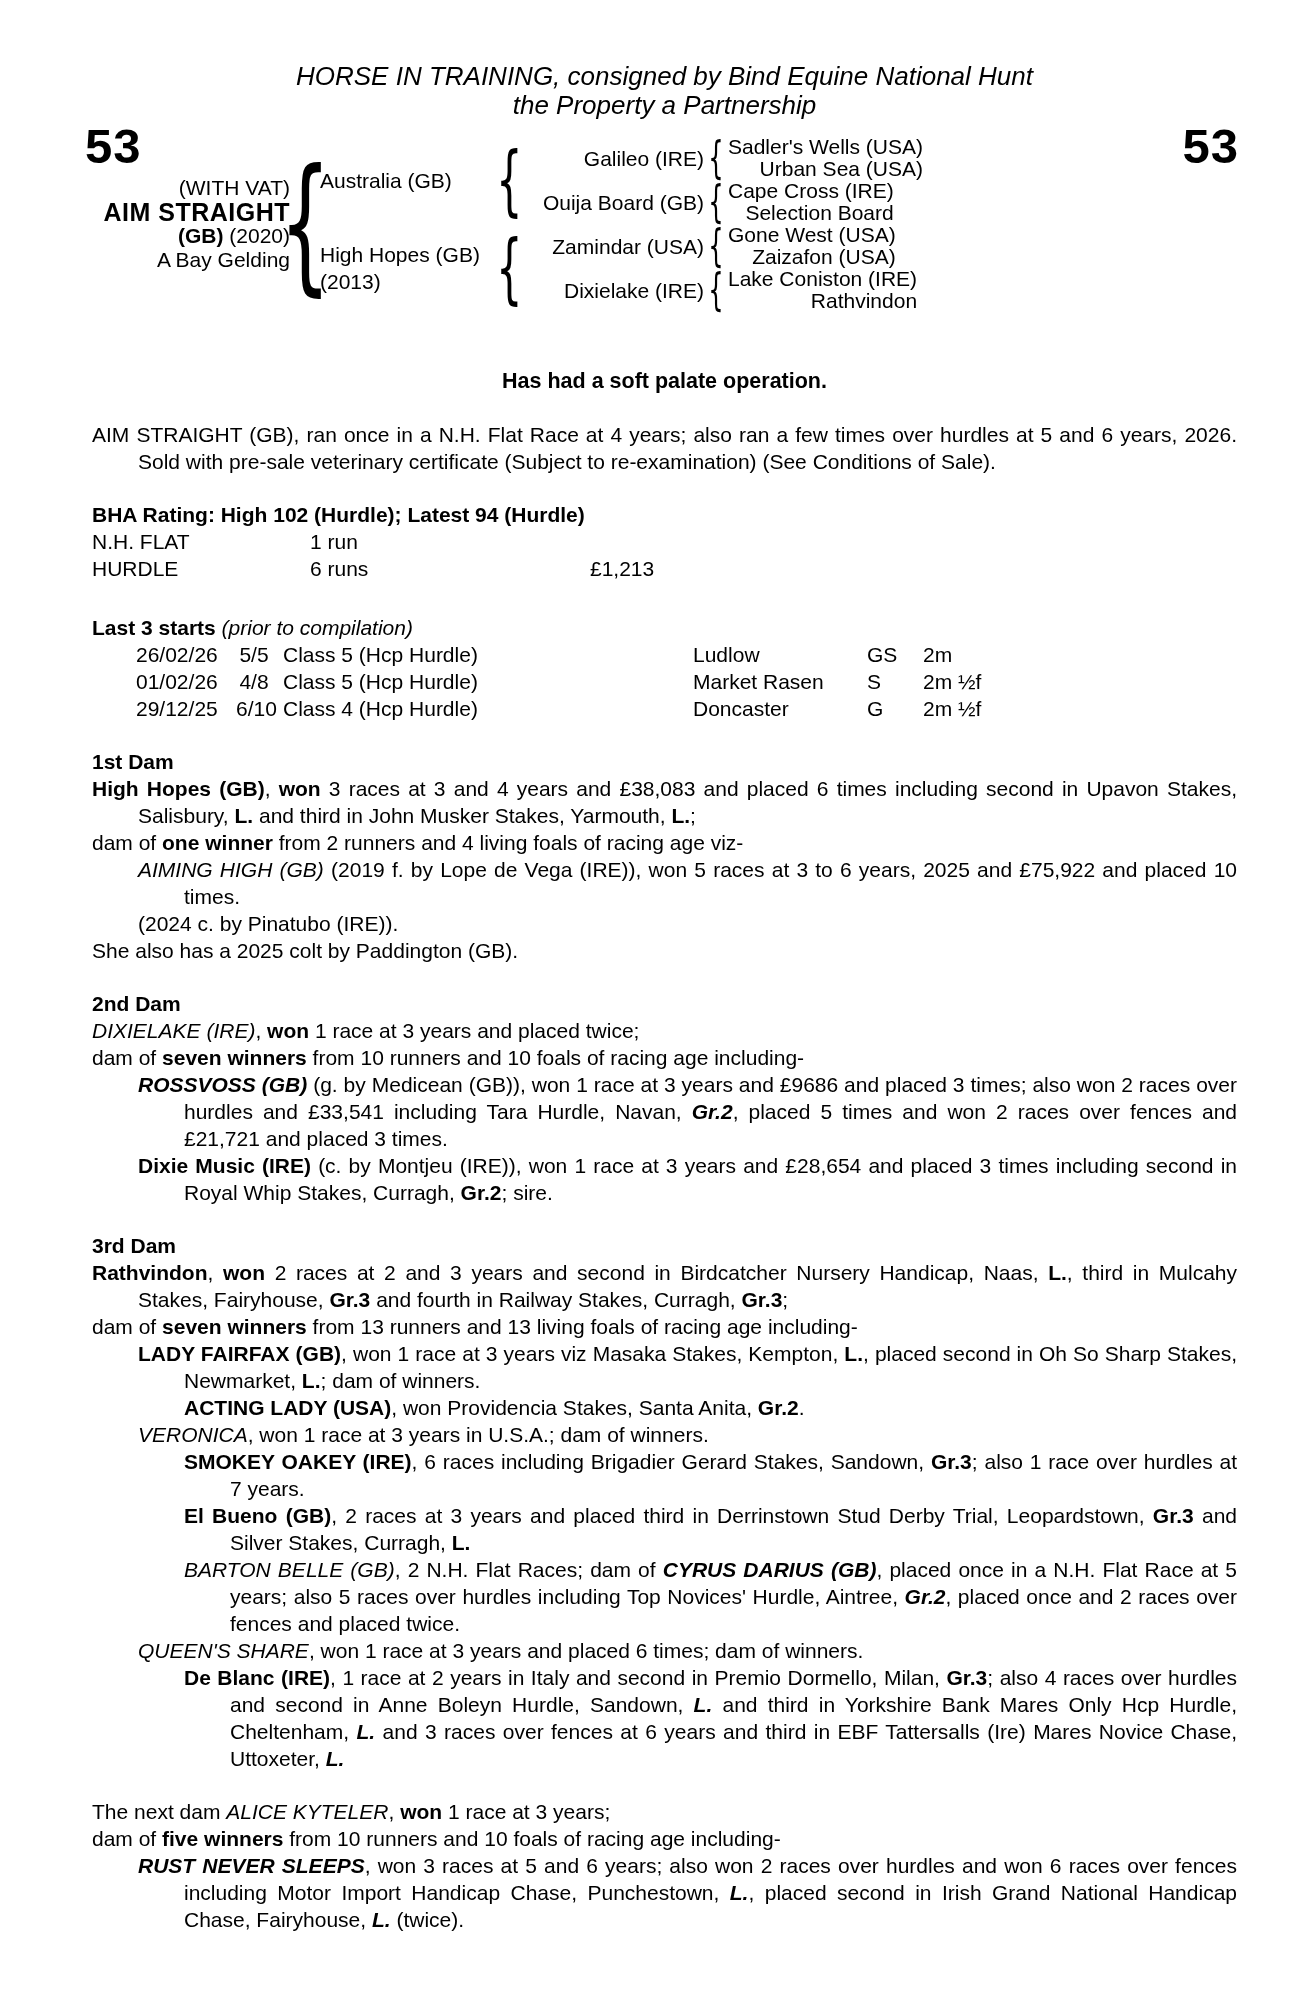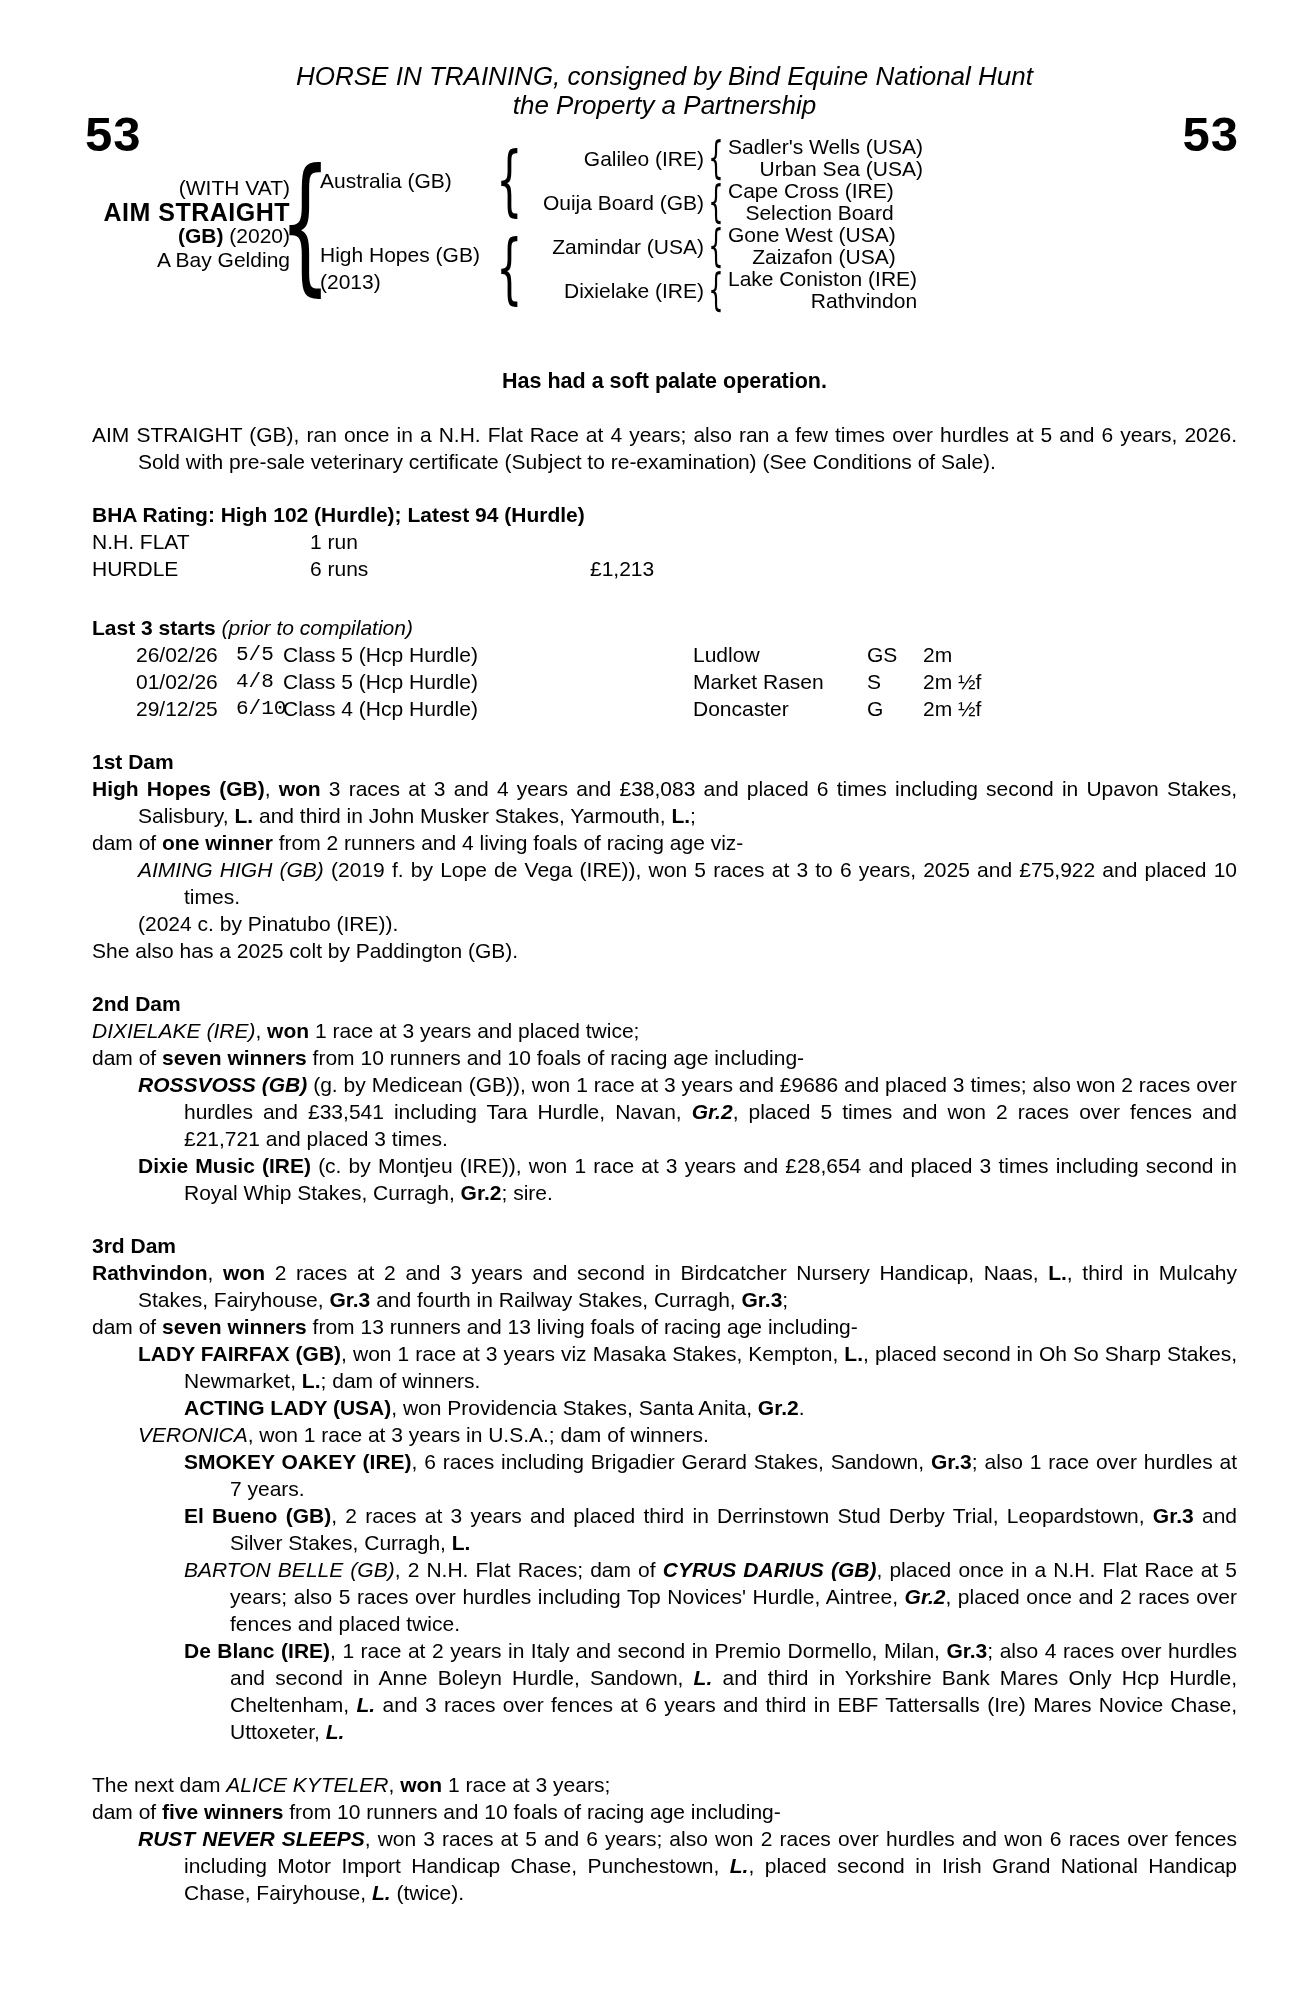--- a/index.html
+++ b/index.html
@@ -5,21 +5,21 @@
   html,body{margin:0;padding:0;background:#fff;}
   body{
     width:1315px;height:2000px;overflow:hidden;position:relative;
     color:#000;font-family:"Liberation Sans","DejaVu Sans",sans-serif;
     font-size:21px;line-height:27px;
   }
   .page{padding:62px 78px 0 92px;}
   
   .header{position:relative;text-align:center;}
   .hdr-line{font-style:italic;font-size:26px;line-height:29px;}
-  .lot{position:absolute;top:48px;font-size:49px;font-weight:bold;line-height:1;letter-spacing:1px;}
+  .lot{position:absolute;top:60px;font-size:49px;font-weight:bold;line-height:1;letter-spacing:1px;}
   .lot-left{left:-7px;}
   .lot-right{right:-2px;}
   
   .pedigree{display:flex;align-items:center;margin-top:16px;}
   .ped-info{width:198px;line-height:24px;text-align:right;}
   .ped-info .vat{font-size:21px;}
   .ped-info .hname{font-size:25px;font-weight:bold;letter-spacing:.5px;}
   .ped-info .cty{font-weight:bold;}
   .gen1col{display:flex;flex-direction:column;}
   .g1row,.g2row{display:flex;align-items:center;}
@@ -46,21 +46,21 @@
   .r-bi{font-weight:bold;font-style:italic;}
   
   .ratings{margin-top:26px;}
   .ratings-heading{font-weight:bold;}
   .stat-row{display:grid;grid-template-columns:218px 280px auto;}
   
   .last3{margin-top:32px;}
   .last3-heading .t{font-weight:bold;}
   .last3-heading .n{font-style:italic;}
   .start-row{display:grid;grid-template-columns:100px 36px 421px 174px 56px auto;margin-left:44px;}
-  .start-row .pos{text-align:right;font-family:Liberation Mono, monospace;}
+  .start-row .pos{text-align:center;}
   .start-row .race{padding-left:11px;}
 </style>
 </head>
 <body>
 
 <div class="page">
 
   <div class="header">
     <div class="lot lot-left">53</div>
     <div class="hdr-line">HORSE IN TRAINING, consigned by Bind Equine National Hunt</div>
@@ -213,20 +213,21 @@
       <div class="section">
         <div class="sec-heading">3rd Dam</div>
         <div class="para ind0"><span class="r-b">Rathvindon</span><span class="r-n">, </span><span class="r-b">won</span><span class="r-n"> 2 races at 2 and 3 years and second in Birdcatcher Nursery Handicap, Naas, </span><span class="r-b">L.</span><span class="r-n">, third in Mulcahy Stakes, Fairyhouse, </span><span class="r-b">Gr.3</span><span class="r-n"> and fourth in Railway Stakes, Curragh, </span><span class="r-b">Gr.3</span><span class="r-n">;</span></div>
         <div class="para ind0"><span class="r-n">dam of </span><span class="r-b">seven winners</span><span class="r-n"> from 13 runners and 13 living foals of racing age including-</span></div>
         <div class="para ind1"><span class="r-b">LADY FAIRFAX (GB)</span><span class="r-n">, won 1 race at 3 years viz Masaka Stakes, Kempton, </span><span class="r-b">L.</span><span class="r-n">, placed second in Oh So Sharp Stakes, Newmarket, </span><span class="r-b">L.</span><span class="r-n">; dam of winners.</span></div>
         <div class="para ind2"><span class="r-b">ACTING LADY (USA)</span><span class="r-n">, won Providencia Stakes, Santa Anita, </span><span class="r-b">Gr.2</span><span class="r-n">.</span></div>
         <div class="para ind1"><span class="r-i">VERONICA</span><span class="r-n">, won 1 race at 3 years in U.S.A.; dam of winners.</span></div>
         <div class="para ind2"><span class="r-b">SMOKEY OAKEY (IRE)</span><span class="r-n">, 6 races including Brigadier Gerard Stakes, Sandown, </span><span class="r-b">Gr.3</span><span class="r-n">; also 1 race over hurdles at 7 years.</span></div>
         <div class="para ind2"><span class="r-b">El Bueno (GB)</span><span class="r-n">, 2 races at 3 years and placed third in Derrinstown Stud Derby Trial, Leopardstown, </span><span class="r-b">Gr.3</span><span class="r-n"> and Silver Stakes, Curragh, </span><span class="r-b">L.</span></div>
         <div class="para ind2"><span class="r-i">BARTON BELLE (GB)</span><span class="r-n">, 2 N.H. Flat Races; dam of </span><span class="r-bi">CYRUS DARIUS (GB)</span><span class="r-n">, placed once in a N.H. Flat Race at 5 years; also 5 races over hurdles including Top Novices' Hurdle, Aintree, </span><span class="r-bi">Gr.2</span><span class="r-n">, placed once and 2 races over fences and placed twice.</span></div>
+        <div class="para ind1"><span class="r-i">QUEEN'S SHARE</span><span class="r-n">, won 1 race at 3 years and placed 6 times; dam of winners.</span></div>
         <div class="para ind2"><span class="r-b">De Blanc (IRE)</span><span class="r-n">, 1 race at 2 years in Italy and second in Premio Dormello, Milan, </span><span class="r-b">Gr.3</span><span class="r-n">; also 4 races over hurdles and second in Anne Boleyn Hurdle, Sandown, </span><span class="r-bi">L.</span><span class="r-n"> and third in Yorkshire Bank Mares Only Hcp Hurdle, Cheltenham, </span><span class="r-bi">L.</span><span class="r-n"> and 3 races over fences at 6 years and third in EBF Tattersalls (Ire) Mares Novice Chase, Uttoxeter, </span><span class="r-bi">L.</span></div>
       </div>
       <div class="section">
         <div class="para ind0"><span class="r-n">The next dam </span><span class="r-i">ALICE KYTELER</span><span class="r-n">, </span><span class="r-b">won</span><span class="r-n"> 1 race at 3 years;</span></div>
         <div class="para ind0"><span class="r-n">dam of </span><span class="r-b">five winners</span><span class="r-n"> from 10 runners and 10 foals of racing age including-</span></div>
         <div class="para ind1"><span class="r-bi">RUST NEVER SLEEPS</span><span class="r-n">, won 3 races at 5 and 6 years; also won 2 races over hurdles and won 6 races over fences including Motor Import Handicap Chase, Punchestown, </span><span class="r-bi">L.</span><span class="r-n">, placed second in Irish Grand National Handicap Chase, Fairyhouse, </span><span class="r-bi">L.</span><span class="r-n"> (twice).</span></div>
       </div>
     </div>
 
 </div>

